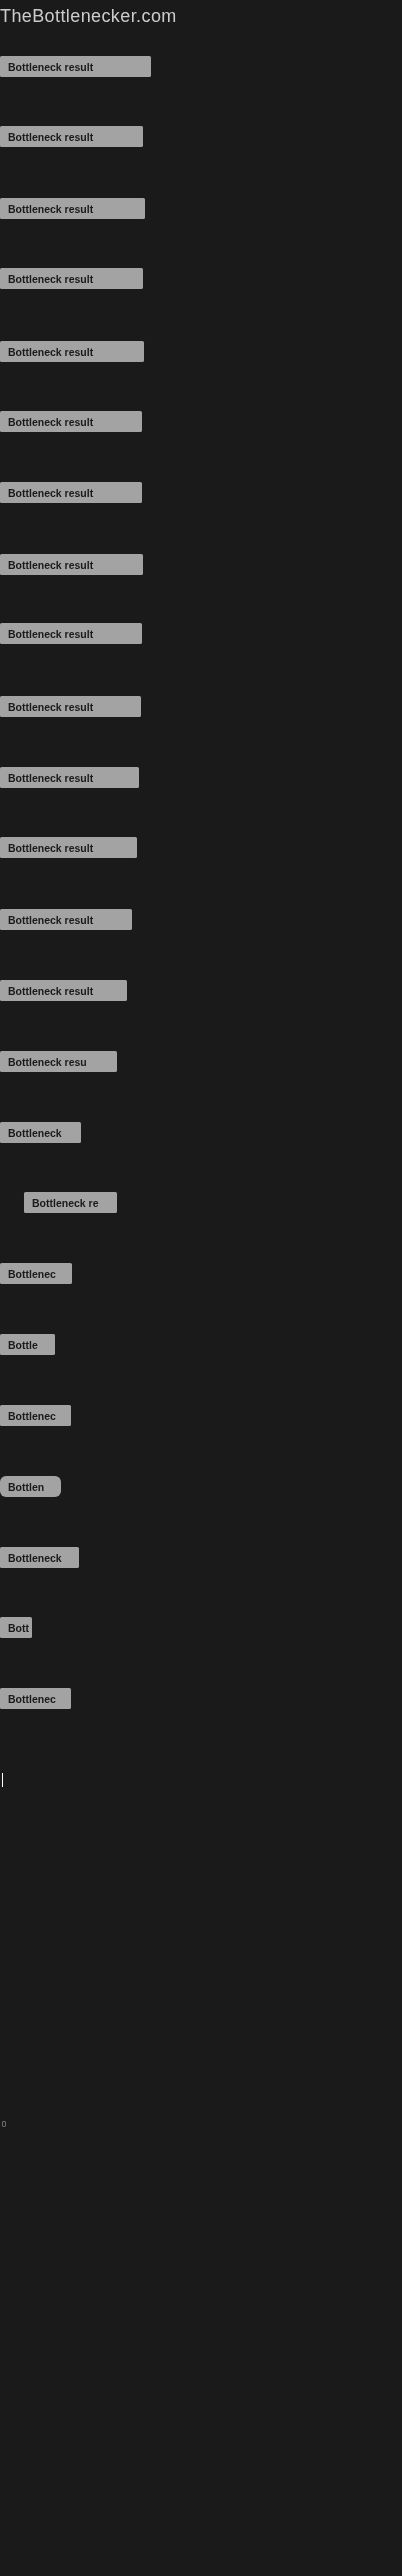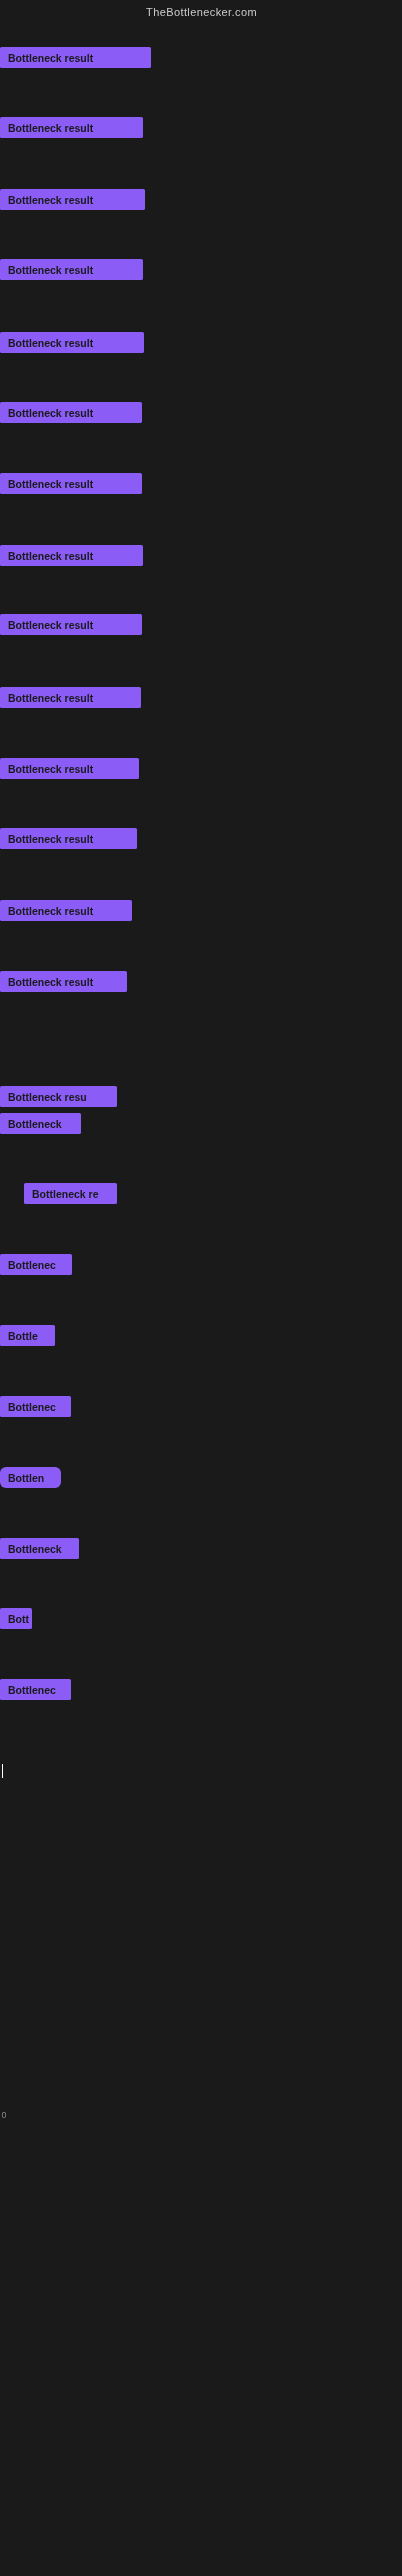--- a/index.html
+++ b/index.html
@@ -8,30 +8,30 @@
       box-sizing: border-box;
     }
     body {
       width: 403px;
       min-height: 2576px;
       background-color: #1a1a1a;
       font-family: Arial, sans-serif;
       position: relative;
     }
     .site-title {
-      text-align: center;
+      text-align: left;
       color: #cccccc;
-      font-size: 11px;
+      font-size: 18px;
       padding: 6.4px 0;
       letter-spacing: 0.4px;
     }
     .bottleneck-item {
       position: absolute;
       left: 0;
-      background-color: #8b5cf6;
+      background-color: #a3a3a3;
       color: #1a1a1a;
       font-size: 10.5px;
       font-weight: 600;
       padding: 4.8px 8px;
       border-radius: 1.6px;
       white-space: nowrap;
       overflow: hidden;
     }
     .cursor-line {
       position: absolute;
@@ -60,21 +60,21 @@
     <div class="bottleneck-item" style="top: 307px; max-width: 144px; width: 144px;">Bottleneck result</div>
     <div class="bottleneck-item" style="top: 377px; max-width: 142px; width: 142px;">Bottleneck result</div>
     <div class="bottleneck-item" style="top: 448px; max-width: 142px; width: 142px;">Bottleneck result</div>
     <div class="bottleneck-item" style="top: 520px; max-width: 143px; width: 143px;">Bottleneck result</div>
     <div class="bottleneck-item" style="top: 589px; max-width: 142px; width: 142px;">Bottleneck result</div>
     <div class="bottleneck-item" style="top: 662px; max-width: 141px; width: 141px;">Bottleneck result</div>
     <div class="bottleneck-item" style="top: 733px; max-width: 139px; width: 139px;">Bottleneck result</div>
     <div class="bottleneck-item" style="top: 803px; max-width: 137px; width: 137px;">Bottleneck result</div>
     <div class="bottleneck-item" style="top: 875px; max-width: 132px; width: 132px;">Bottleneck result</div>
     <div class="bottleneck-item" style="top: 946px; max-width: 127px; width: 127px;">Bottleneck result</div>
-    <div class="bottleneck-item" style="top: 1017px; max-width: 117px; width: 117px; margin-top: 44px;">Bottleneck resu</div>
+    <div class="bottleneck-item" style="top: 1017px; max-width: 117px; width: 117px;">Bottleneck resu</div>
     <div class="bottleneck-item" style="top: 1088px; max-width: 81px; width: 81px;">Bottleneck</div>
     <div class="bottleneck-item" style="top: 1158px; max-width: 93px; width: 102px; margin-left: 24px;">Bottleneck re</div>
     <div class="bottleneck-item" style="top: 1229px; max-width: 72px; width: 72px;">Bottlenec</div>
     <div class="bottleneck-item" style="top: 1300px; max-width: 55px; width: 55px;">Bottle</div>
     <div class="bottleneck-item" style="top: 1371px; max-width: 71px; width: 71px;">Bottlenec</div>
     <div class="bottleneck-item" style="top: 1442px; max-width: 61px; width: 61px; border-radius: 6px;">Bottlen</div>
     <div class="bottleneck-item" style="top: 1513px; max-width: 79px; width: 79px;">Bottleneck</div>
     <div class="bottleneck-item" style="top: 1583px; max-width: 44px; width: 32px;">Bott</div>
     <div class="bottleneck-item" style="top: 1654px; max-width: 71px; width: 71px;">Bottlenec</div>
     <div class="cursor-line" style="top: 1739px;"></div>

